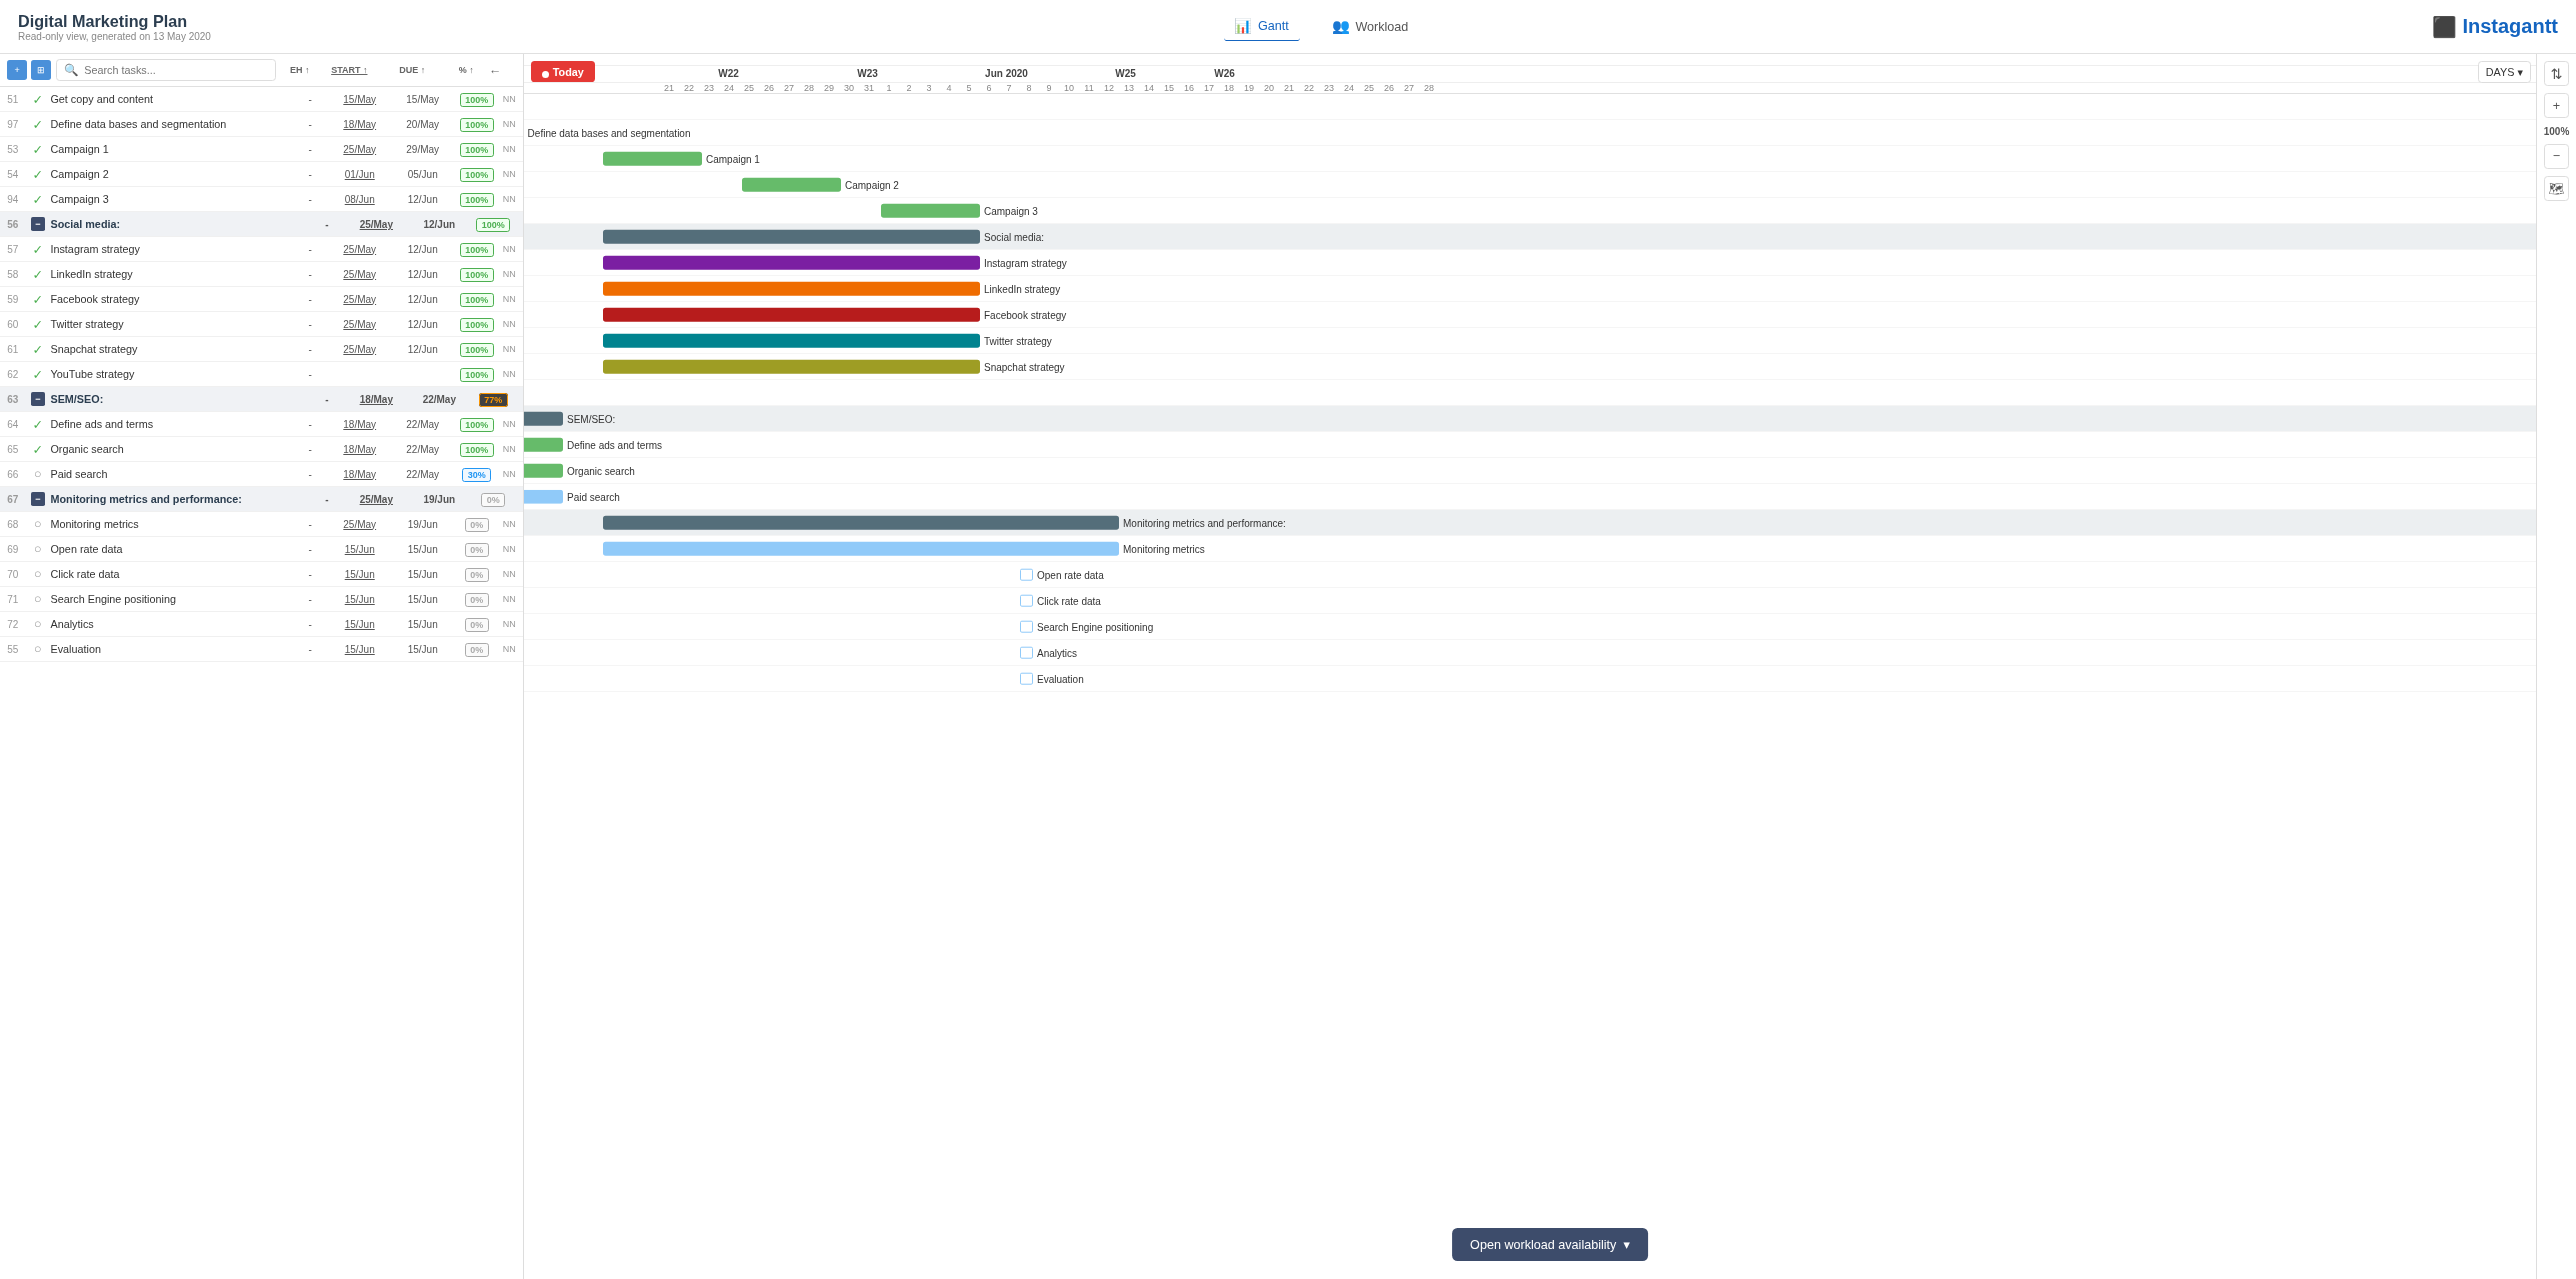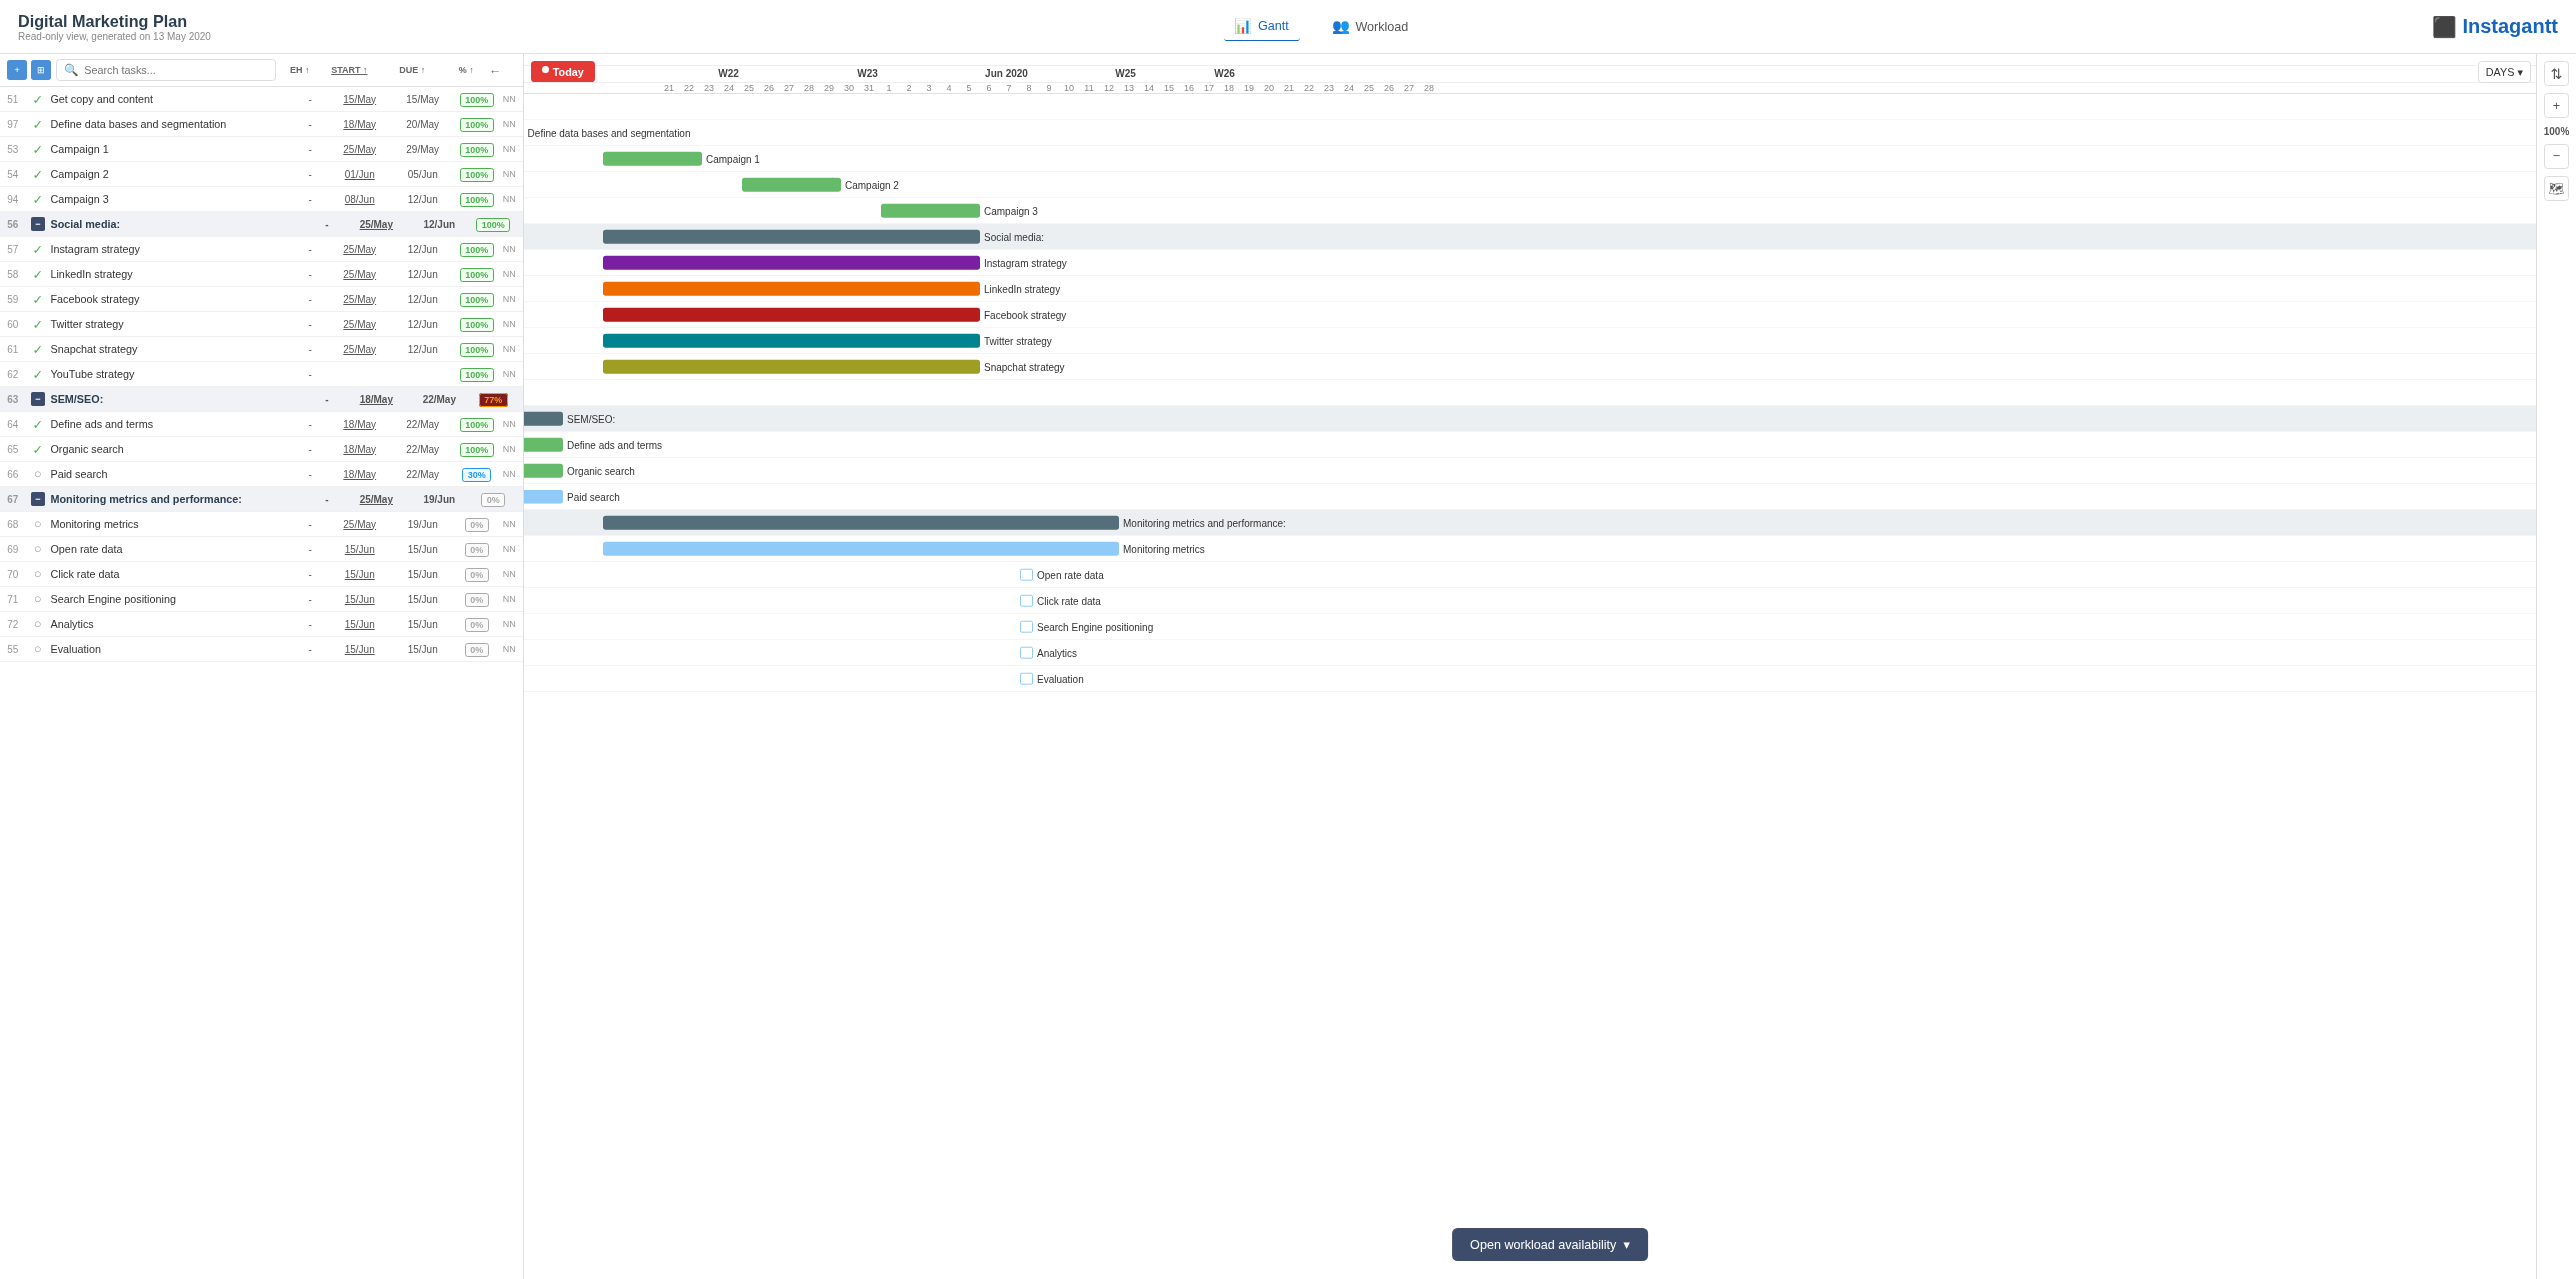--- a/index.html
+++ b/index.html
@@ -52,38 +52,38 @@
     .check-done { color: #4caf50; font-size: 12.6px; }
     .check-partial { color: #999; font-size: 12.6px; }
     .task-name { flex: 1; font-size: 10.8px; color: #333; padding-left: 3.6px; white-space: nowrap; overflow: hidden; text-overflow: ellipsis; }
     .task-name.group-name { font-weight: 700; color: #2c3e50; }
     .group-toggle { width: 14.4px; height: 14.4px; background: #3d4c6b; color: #fff; border-radius: 1.8px; display: flex; align-items: center; justify-content: center; font-size: 9px; cursor: pointer; flex-shrink: 0; }
     .col-val { font-size: 10px; color: #555; text-align: center; }
     .pct-badge {
       font-size: 9px; font-weight: 600; padding: 0.9px 4.5px; border-radius: 2.7px;
       border: 0.9px solid #4caf50; color: #4caf50; background: #f0fff0;
     }
-    .pct-badge.amber { border-color: #ff9800; color: #ff9800; background: #7f1d1d; margin-top: 45px; }
+    .pct-badge.amber { border-color: #ff9800; color: #ff9800; background: #404040; margin-top: 45px; }
     .pct-badge.zero { border-color: #aaa; color: #aaa; background: #fafafa; }
     .pct-badge.partial { border-color: #2196f3; color: #2196f3; background: #f0f8ff; }
     .assignee-tag { font-size: 9px; color: #999; margin-left: 3.6px; }
 
     
     .right-panel { flex: 1; background: #fff; overflow: hidden; position: relative; display: flex; flex-direction: column; }
 
     
     .side-controls { position: absolute; right: 0; top: 0; bottom: 0; width: 40px; background: #fff; border-left: 0.9px solid #ddd; display: flex; flex-direction: column; align-items: center; padding: 7.2px 0; gap: 7.2px; z-index: 10; }
     .side-btn { width: 25px; height: 25px; border: 0.9px solid #ddd; border-radius: 3.6px; display: flex; align-items: center; justify-content: center; cursor: pointer; font-size: 12.6px; color: #555; background: #fff; }
     .zoom-display { font-size: 10px; color: #555; font-weight: 600; }
 
     
     .today-btn {
       background: #e53935; color: #fff; border: none; padding: 4.5px 10.8px;
       border-radius: 3.6px; cursor: pointer; font-size: 10.8px; font-weight: 600;
-      display: flex; align-items: flex-start; gap: 3.6px; position: absolute; left: 7.2px; top: 7.2px; z-index: 5;
+      display: flex; align-items: flex-end; gap: 3.6px; position: absolute; left: 7.2px; top: 7.2px; z-index: 5;
     }
 
     
     .open-workload-btn {
       position: absolute; bottom: 18px; left: 50%; transform: translateX(-50%);
       background: #3d4c6b; color: #fff; padding: 9px 18px; border-radius: 5.4px;
       cursor: pointer; font-size: 12.6px; font-weight: 500; display: flex; align-items: center; gap: 7.2px;
       z-index: 20; white-space: nowrap;
     }
 

